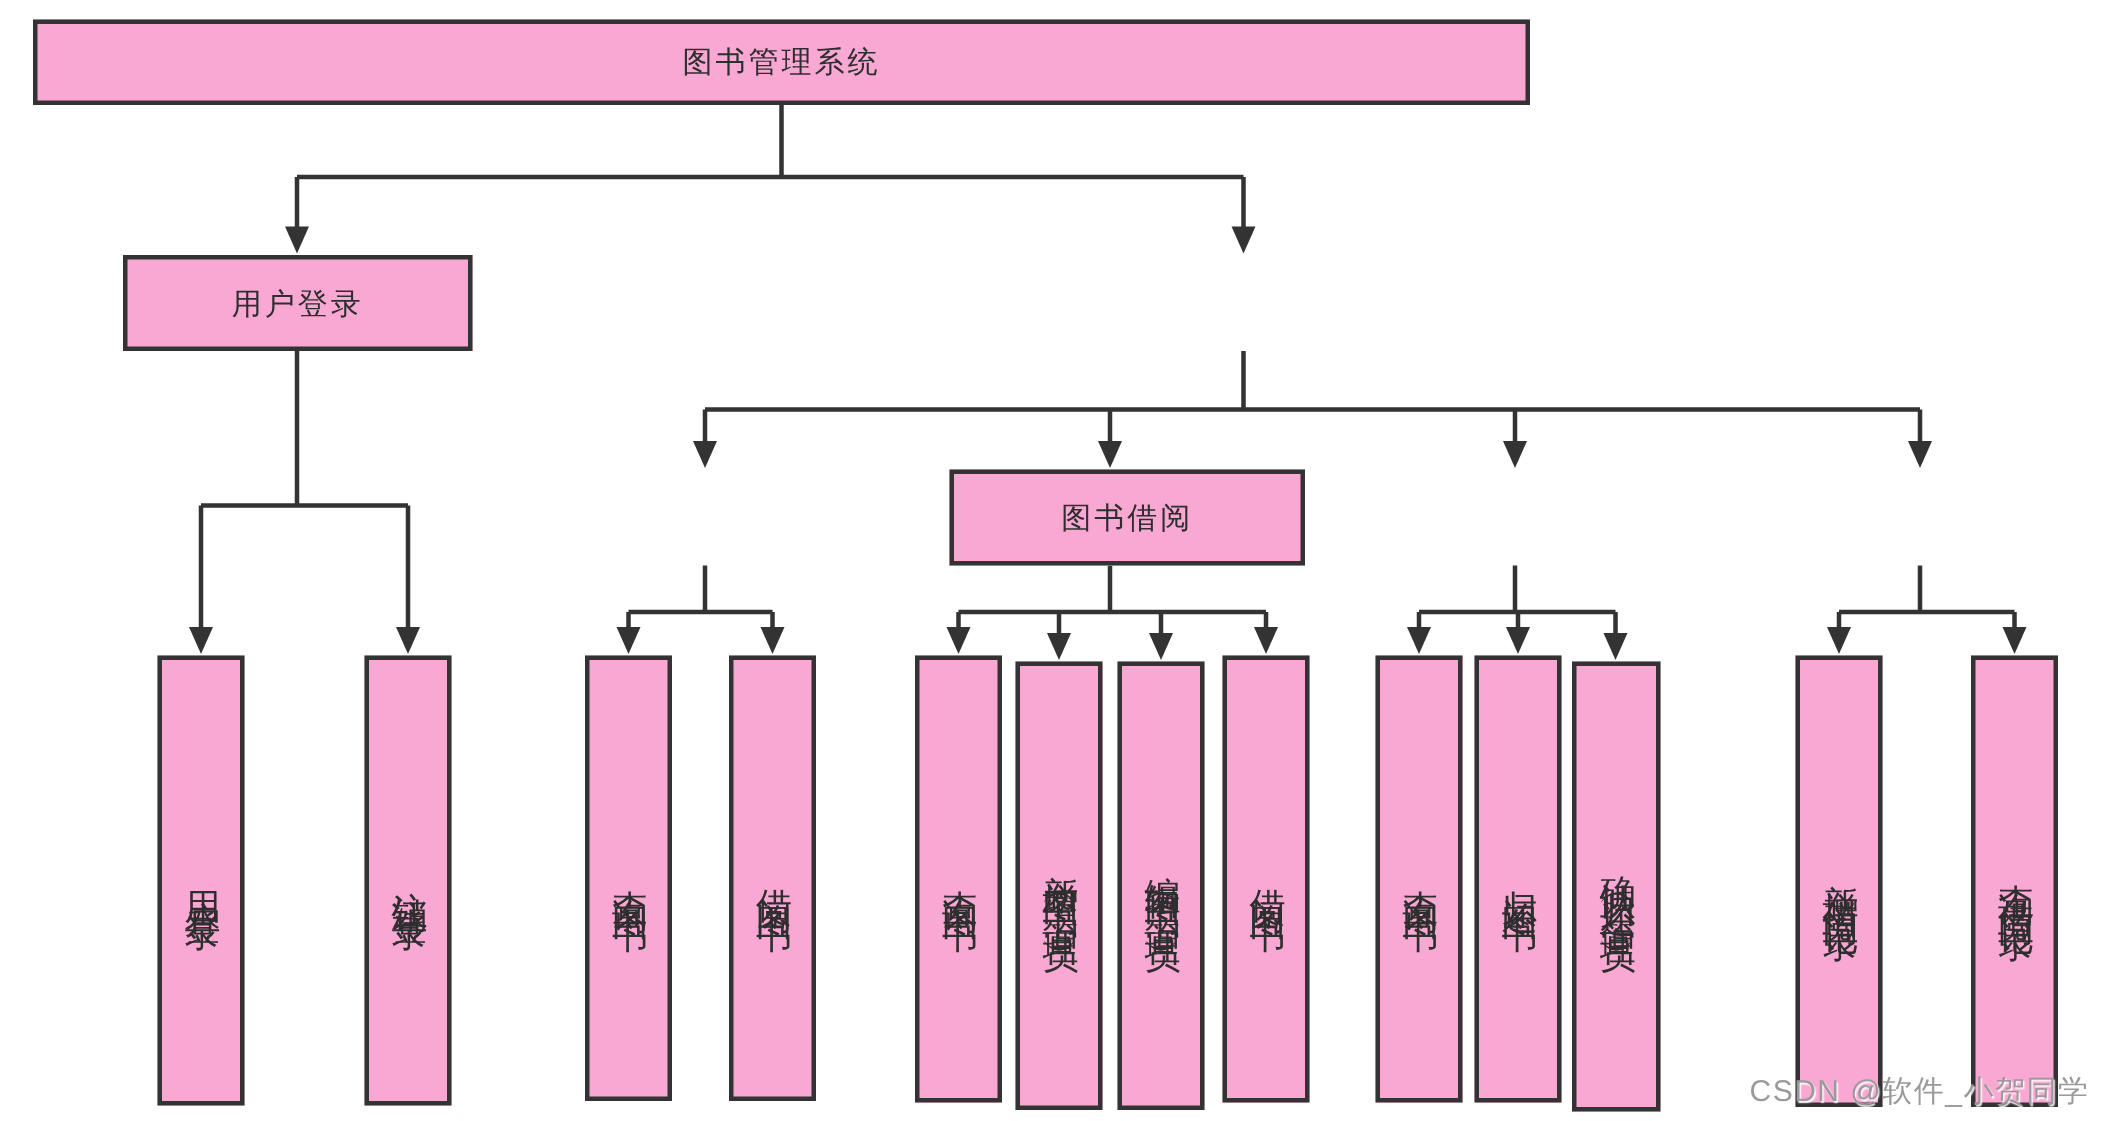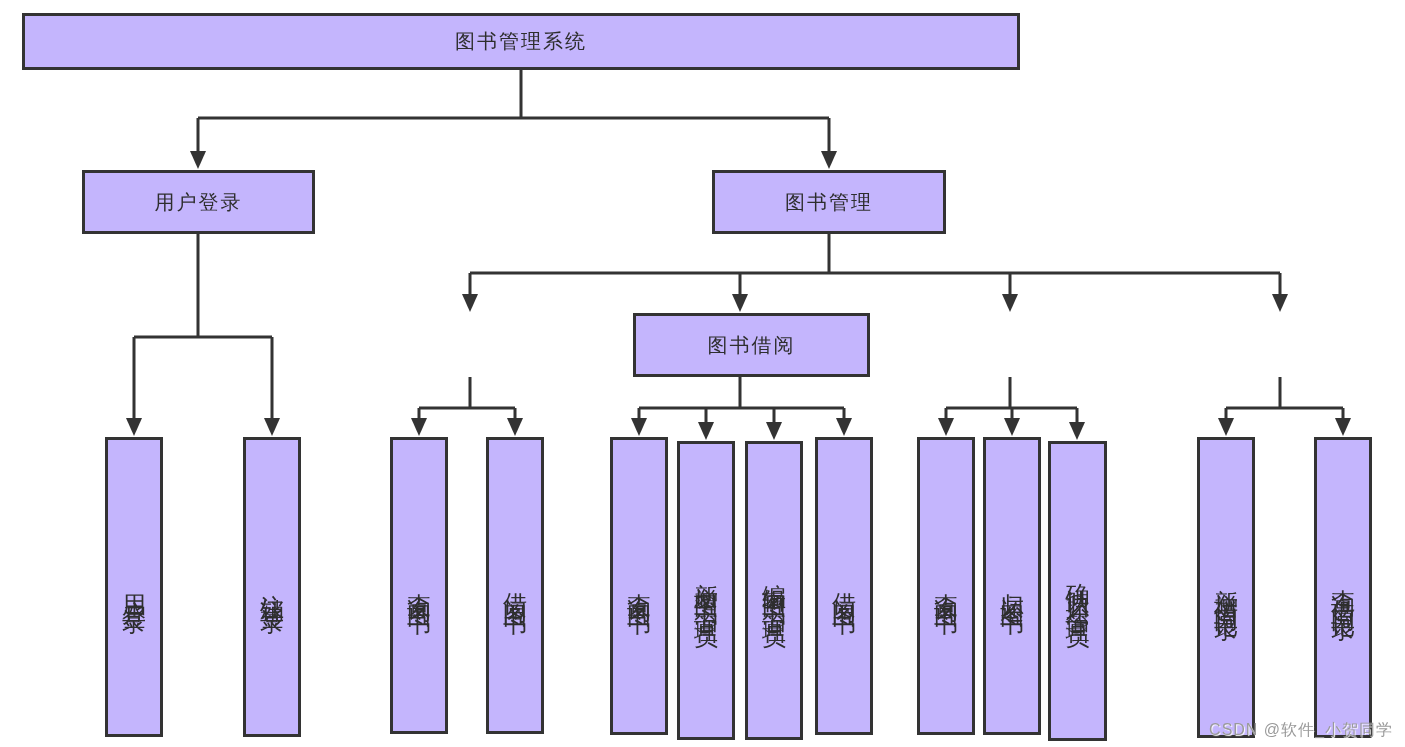--- a/index.html
+++ b/index.html
@@ -3,31 +3,31 @@
 <meta charset="utf-8">
 <style>
   html,body{margin:0;padding:0;background:#fff;}
   .canvas{
     position:relative;width:1405px;height:747px;background:#ffffff;
     font-family:"Liberation Sans","DejaVu Sans",sans-serif;overflow:hidden;
   }
   .lines{position:absolute;left:0;top:0;}
   .node{
     position:absolute;box-sizing:border-box;
-    border:3px solid #333333;background:#c4b5fd;color:#2e2e2e;
+    border:3px solid #333333;background:#f9a8d4;color:#2e2e2e;
     display:flex;align-items:center;justify-content:center;
     font-size:20px;letter-spacing:2px;white-space:nowrap;
   }
   .node.v{
     writing-mode:vertical-rl;text-orientation:mixed;
     font-size:24px;letter-spacing:6px;white-space:normal;
   }
   .watermark{
     position:absolute;right:12px;bottom:6px;z-index:5;
-    font-size:16px;color:#9a9a9a;letter-spacing:1px;
+    font-size:20px;color:#9a9a9a;letter-spacing:1px;
     text-shadow:1px 1px 1px #ffffff;
     text-align:center;
   }
 </style>
 </head>
 <body>
 
 <div class="canvas">
 
   <svg class="lines" width="1405" height="747" viewBox="0 0 1405 747">
@@ -89,21 +89,20 @@
     </g>
     <g fill="#333333">
       <polygon points="1218,418 1234,418 1226,436"></polygon>
       <polygon points="1335,418 1351,418 1343,436"></polygon>
     </g>
   </svg>
 
   <div class="node h" style="left:22px;top:13px;width:998px;height:57px">图书管理系统</div>
 
   <div class="node h" style="left:82px;top:170px;width:233px;height:64px">用户登录</div>
-  <div class="node h" style="left:712px;top:170px;width:234px;height:64px">图书管理</div>
 
   <div class="node h" style="left:633px;top:313px;width:237px;height:64px">图书借阅</div>
 
   <div class="node v" style="left:105px;top:437px;width:58px;height:300px">用户登录</div>
   <div class="node v" style="left:243px;top:437px;width:58px;height:300px">注销登录</div>
 
   <div class="node v" style="left:390px;top:437px;width:58px;height:297px">查询图书</div>
   <div class="node v" style="left:486px;top:437px;width:58px;height:297px">借阅图书</div>
 
   <div class="node v" style="left:610px;top:437px;width:58px;height:298px">查询图书</div>

